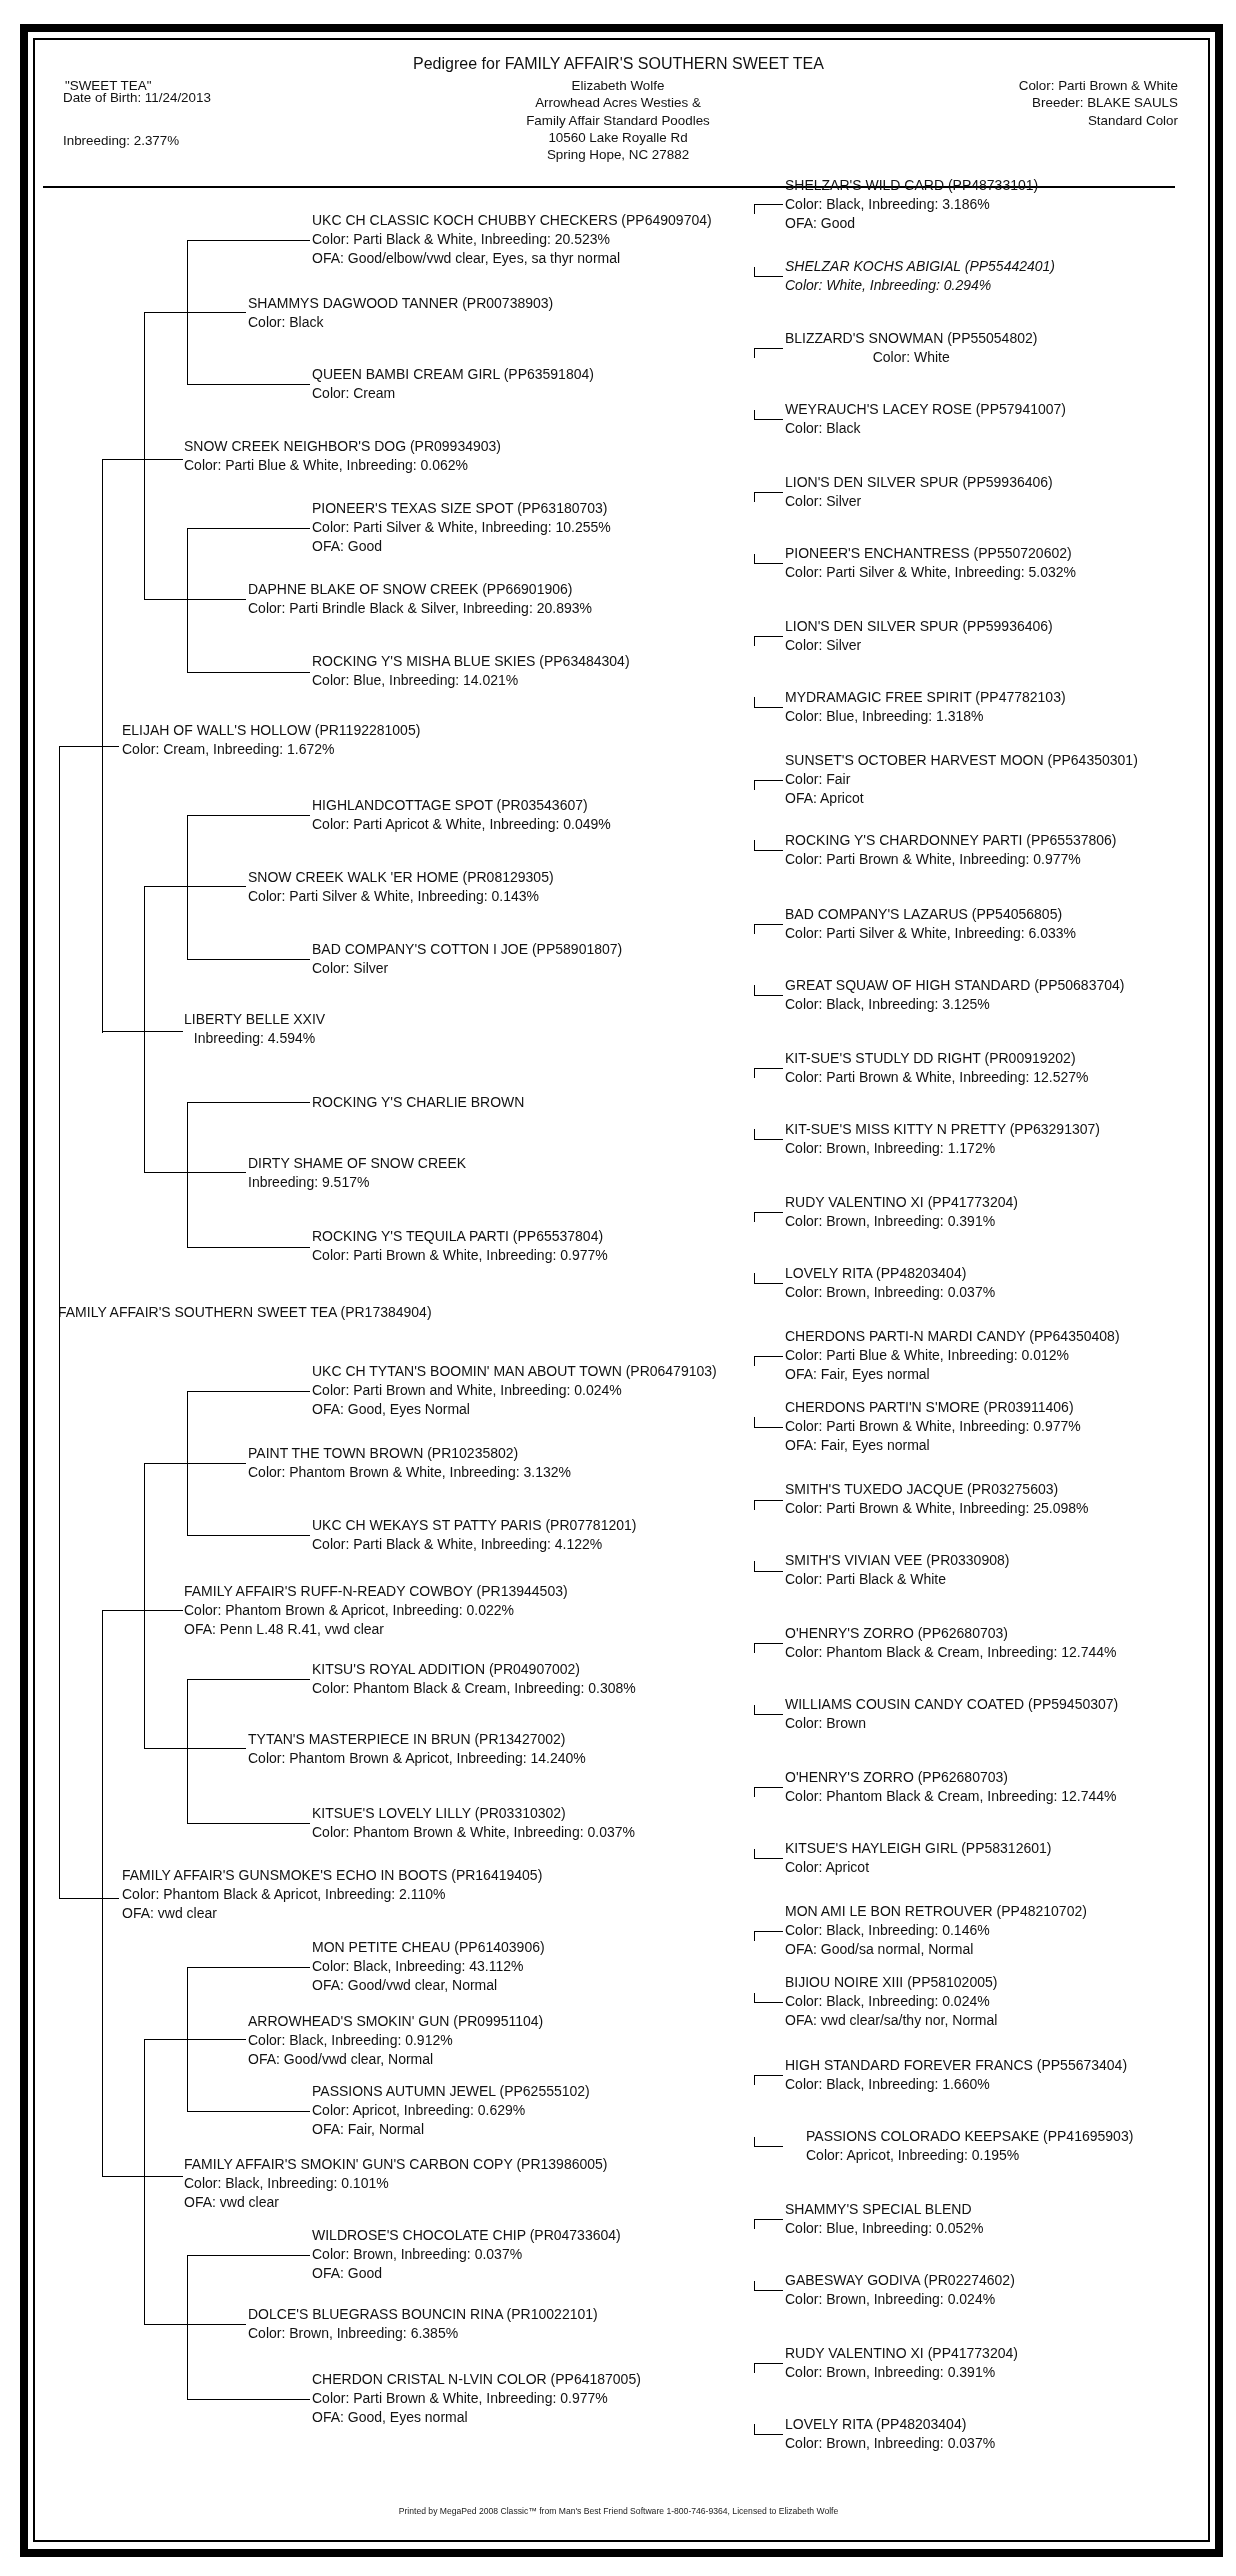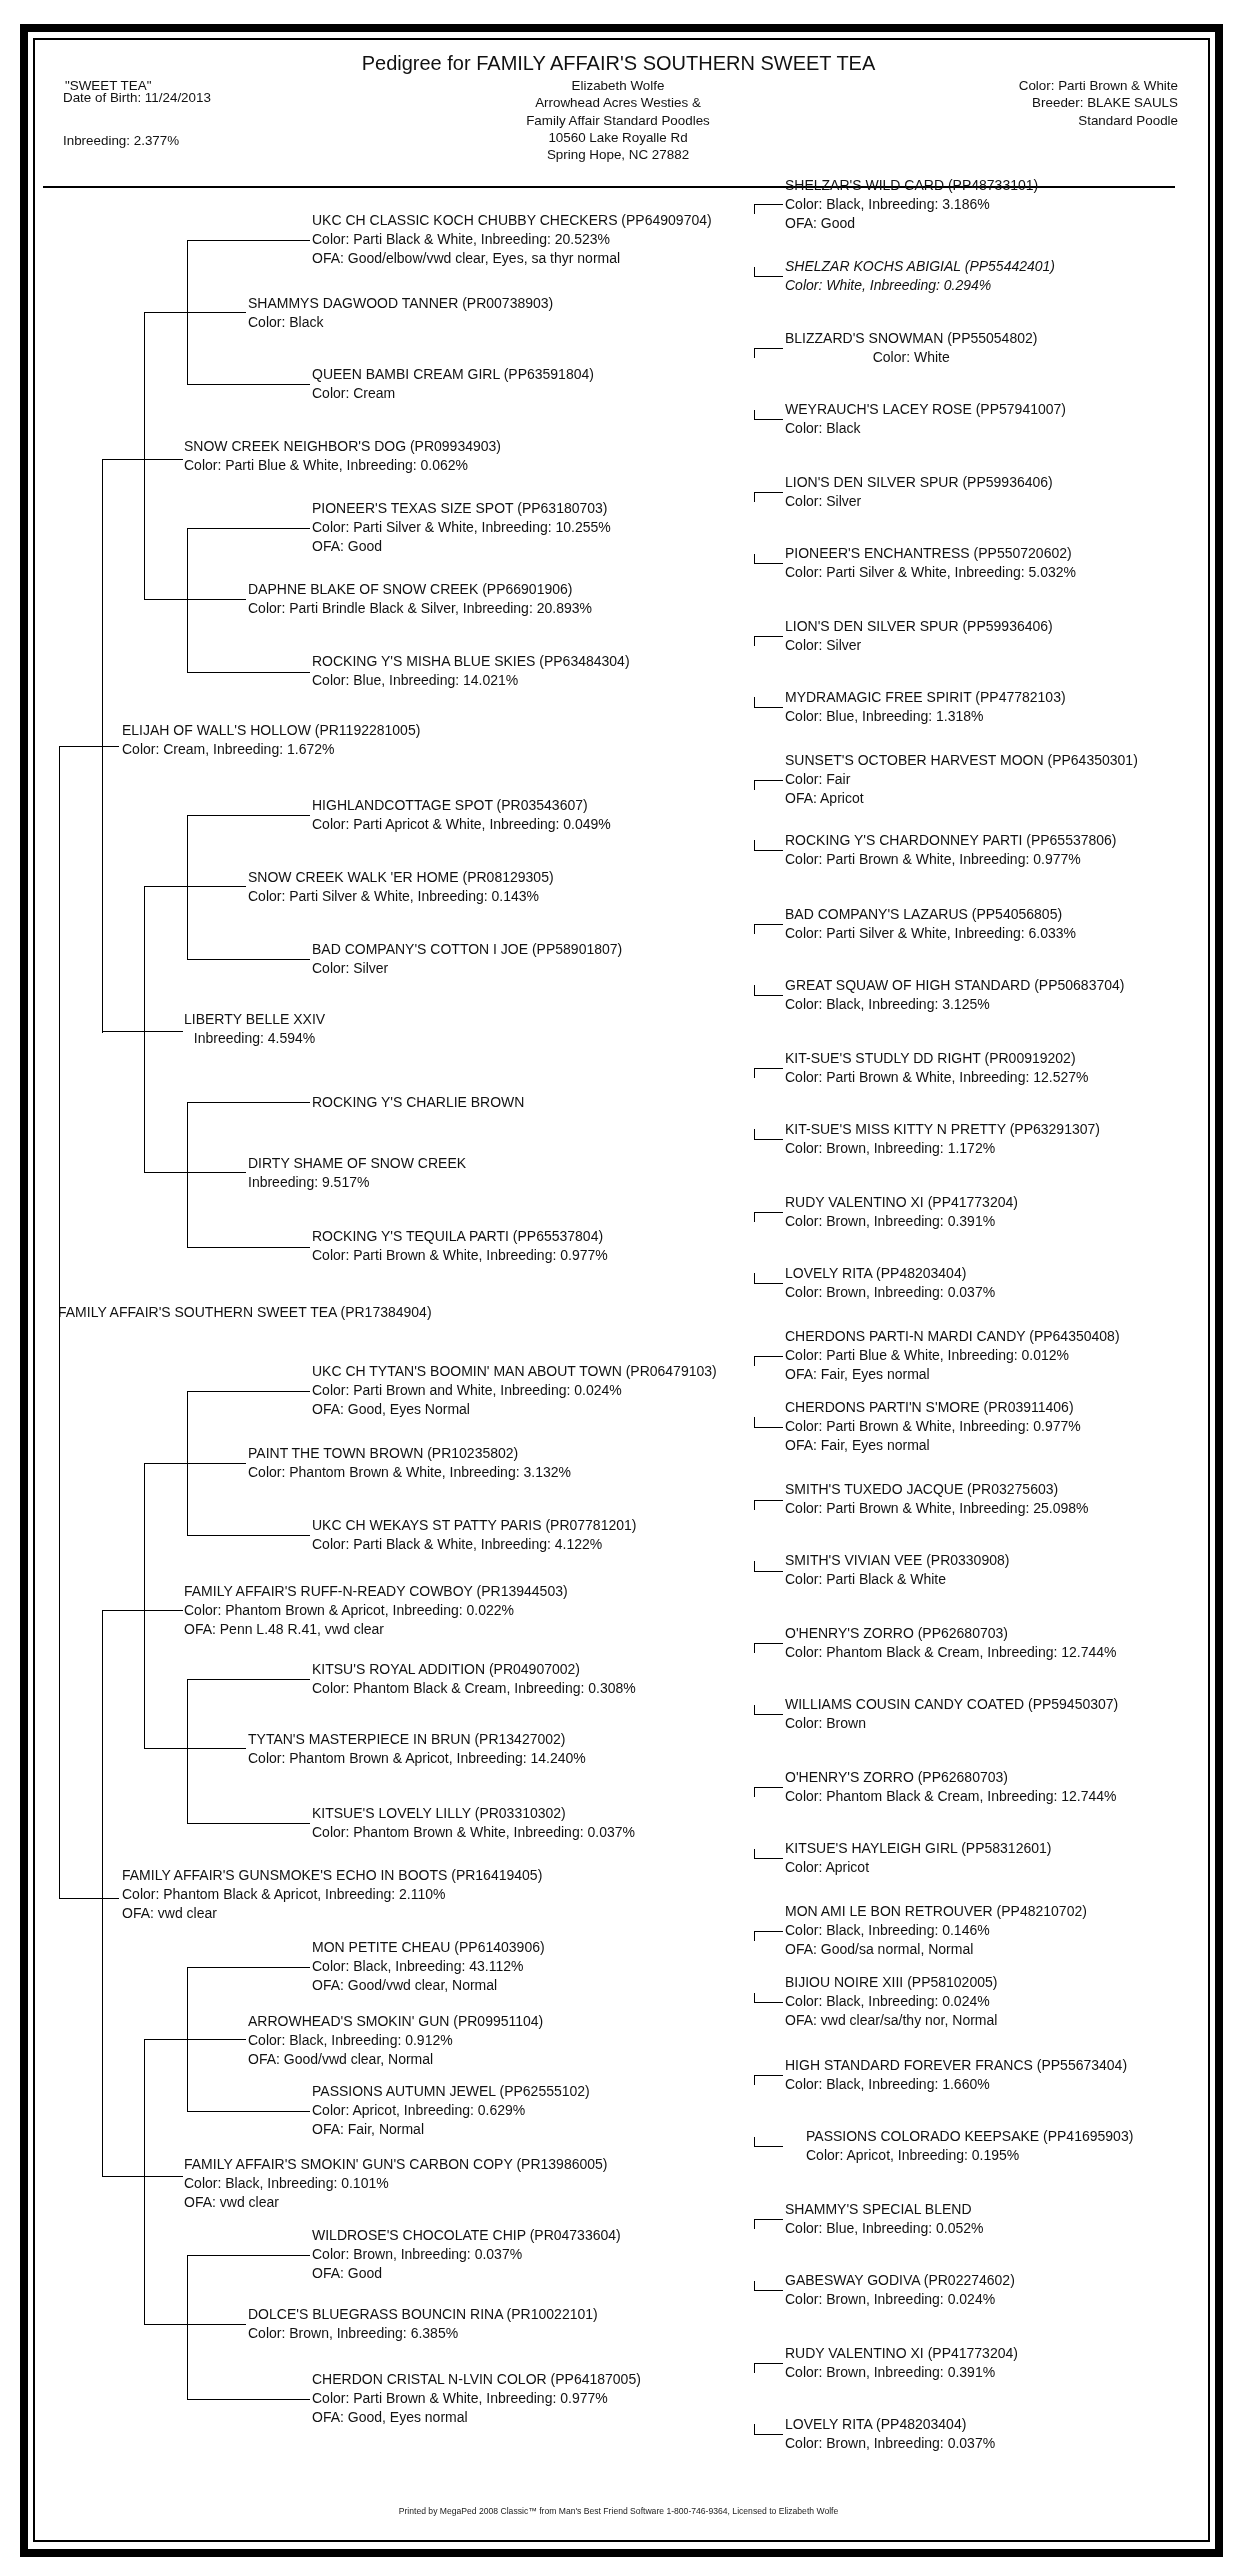--- a/index.html
+++ b/index.html
@@ -20,38 +20,38 @@
   .hline { position:absolute; height:1px; background:#000; }
   .footer { position:absolute; left:0; width:1237px; top:2506px; text-align:center;
             font-size:8.6px; color:#222; }
 </style>
 </head>
 <body>
 
 <div class="frame-outer"></div>
 <div class="frame-inner"></div>
 
-<div class="hdr hdr-center" style="left:0;width:1237px;top:55px;font-size:20px;">Pedigree for FAMILY AFFAIR'S SOUTHERN SWEET TEA</div>
+<div class="hdr hdr-center" style="left:0;width:1237px;top:55px;font-size:16px;">Pedigree for FAMILY AFFAIR'S SOUTHERN SWEET TEA</div>
 
 <div class="hdr" style="left:65px;top:77px;">"SWEET TEA"</div>
 <div class="hdr" style="left:63px;top:89px;">Date of Birth: 11/24/2013</div>
 <div class="hdr" style="left:63px;top:132px;">Inbreeding:   2.377%</div>
 
 <div class="hdr hdr-center" style="left:426px;width:384px;top:77px;">
   <div>Elizabeth Wolfe</div>
   <div>Arrowhead Acres Westies &amp;</div>
   <div>Family Affair Standard Poodles</div>
   <div>10560 Lake Royalle Rd</div>
   <div>Spring Hope, NC 27882</div>
 </div>
 
 <div class="hdr hdr-right" style="left:863px;width:315px;top:77px;">
   <div>Color: Parti Brown &amp; White</div>
   <div>Breeder: BLAKE SAULS</div>
-  <div>Standard Poodle</div>
+  <div>Standard Color</div>
 </div>
 
 <div class="hr"></div>
 
 <div id="tree">
     <div class="node" style="left: 58px; top: 1303px;">
       <span class="ln">FAMILY AFFAIR'S SOUTHERN SWEET TEA (PR17384904)</span>
     </div>
     <div class="node" style="left: 122px; top: 721px;">
       <span class="ln">ELIJAH OF WALL'S HOLLOW (PR1192281005)</span>

